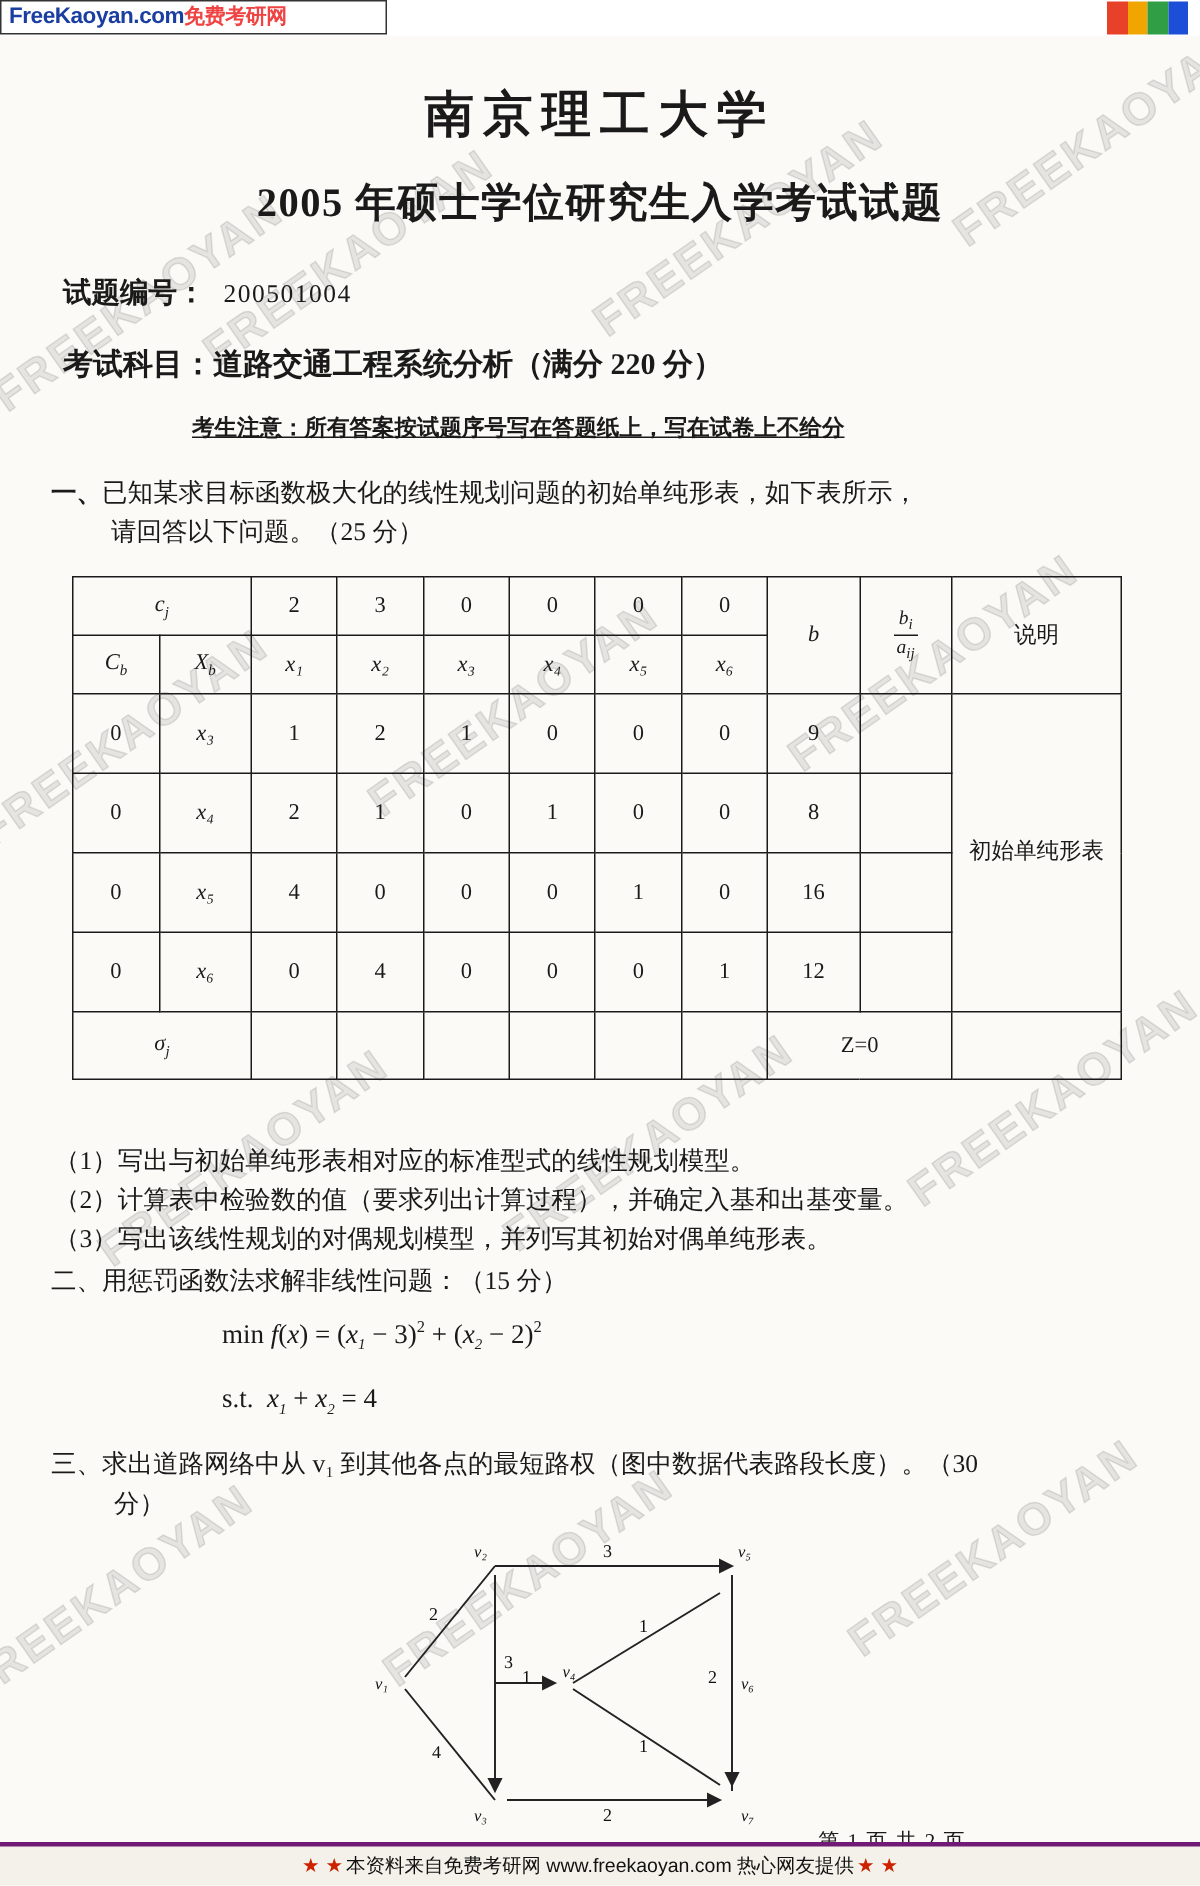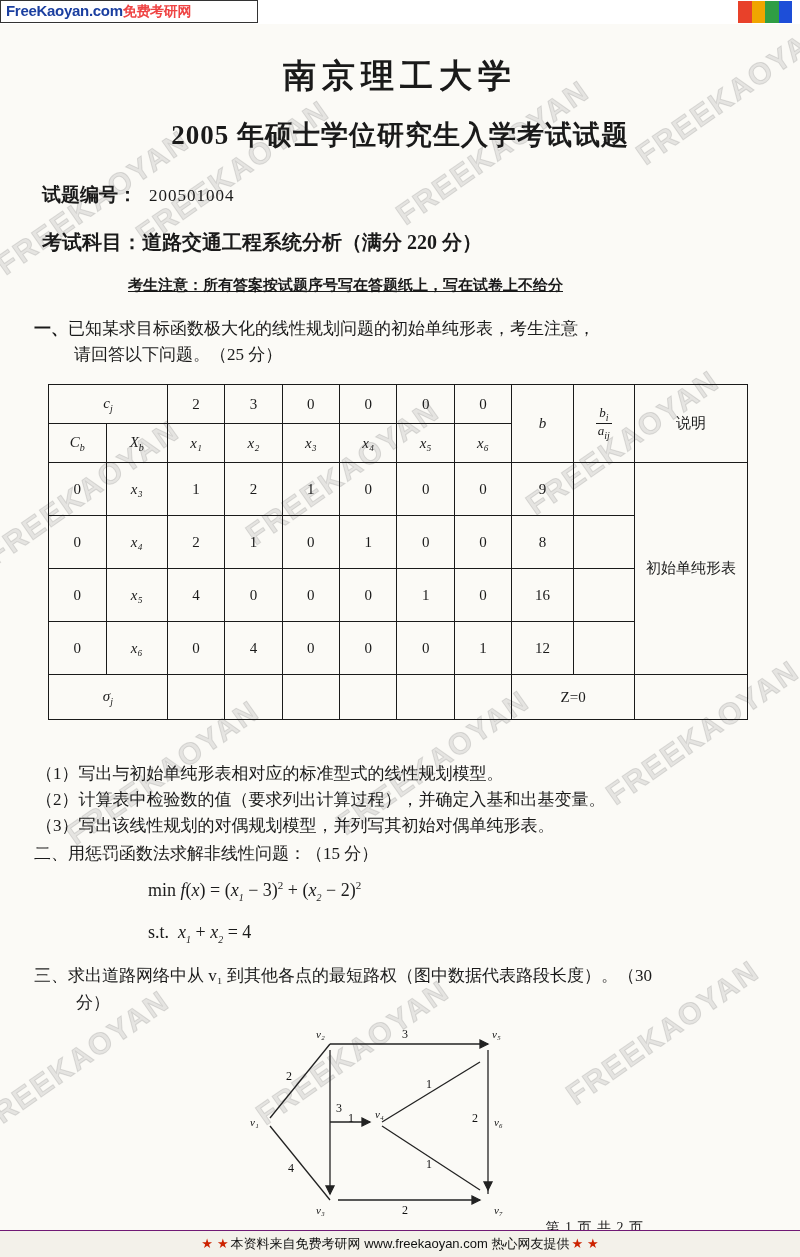--- a/index.html
+++ b/index.html
@@ -227,21 +227,21 @@
     top: 1195px; left: 0; width: 644px;
     text-align: right;
     font-size: 14px;
     letter-spacing: 1px;
   }
   .bottombar {
     position: absolute;
     bottom: 0; left: 0;
     width: 800px; height: 26px;
     background: #f3f1ea;
-    border-top: 1px solid #701a75;
+    border-top: 3px solid #701a75;
     font-family: "Liberation Sans", sans-serif;
     font-size: 13px;
     color: #111;
     text-align: center;
     line-height: 26px;
     white-space: nowrap;
     overflow: hidden;
   }
   .bottombar .star { color: #cc2200; margin: 0 2px; }
 </style>
@@ -283,21 +283,21 @@
     <div class="exam-title">2005 年硕士学位研究生入学考试试题</div>
 
     <div class="line-code">
       <span>试题编号：</span><span class="val">200501004</span>
     </div>
 
     <div class="line-subject">考试科目：道路交通工程系统分析（满分 220 分）</div>
     <div class="line-notice">考生注意：所有答案按试题序号写在答题纸上，写在试卷上不给分</div>
 
     <div class="q1-head">
-      <span class="num">一、</span><span>已知某求目标函数极大化的线性规划问题的初始单纯形表，考生注意，</span>
+      <span class="num">一、</span><span>已知某求目标函数极大化的线性规划问题的初始单纯形表，如下表所示，</span>
       <span class="l2">请回答以下问题。（25 分）</span>
     </div>
 
     <table class="tbl">
       <tbody>
           <tr class="hrow">
         <td colspan="2">
           <span class="mi">c</span><span class="sub">j</span>
         </td>
         <td>2</td>

